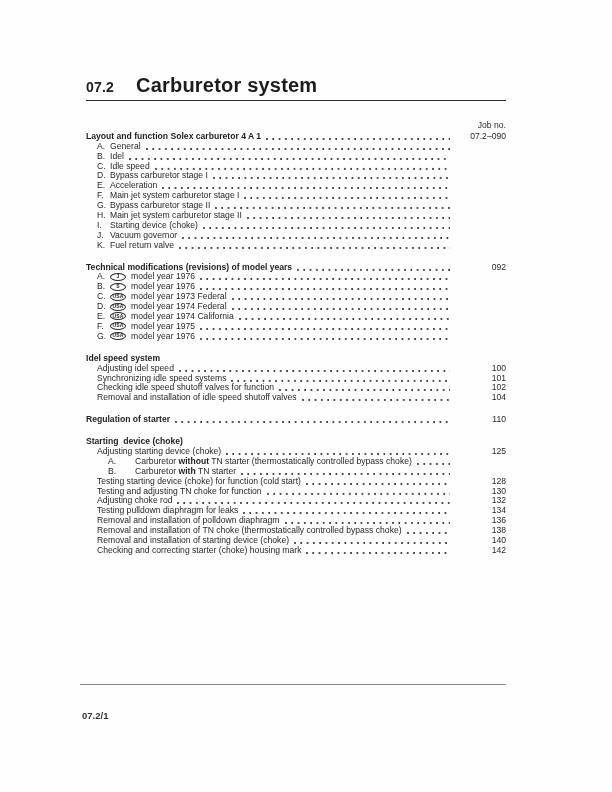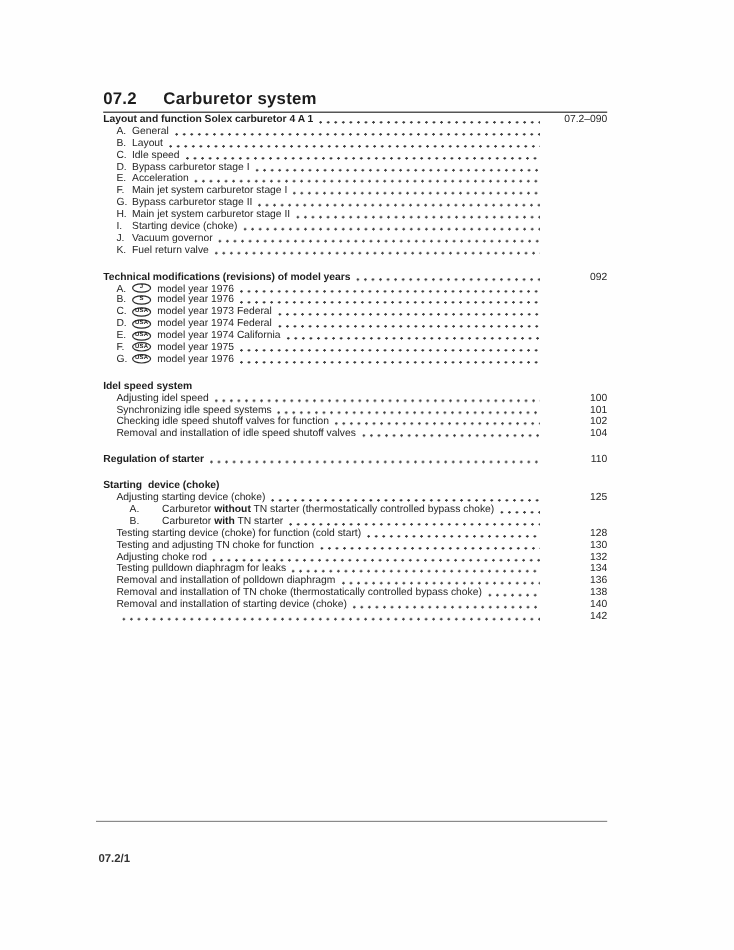--- a/index.html
+++ b/index.html
@@ -11,21 +11,21 @@
     color:#222;
     overflow:hidden;
   }
   .content{
     position:absolute;
     left:86px;top:74px;
     width:420px;
   }
   .page-header{display:flex;align-items:baseline;gap:0;}
   .hdr-num{font-size:14px;font-weight:700;letter-spacing:0.2px;color:#1c1c1c;}
-  .hdr-title{font-size:14px;font-weight:700;letter-spacing:0.2px;color:#1c1c1c;margin-left:22px;}
+  .hdr-title{font-size:20px;font-weight:700;letter-spacing:0.2px;color:#1c1c1c;margin-left:22px;}
   .hdr-rule{height:0;border-top:1.8px solid #2c2c2c;margin-top:3px;}
   .jobno-row{
     margin-top:20px;
     font-size:8.6px;line-height:9.9px;
     text-align:right;color:#2a2a2a;
   }
   .toc{margin-top:0;}
   .section{margin-top:12px;}
   .section.first{margin-top:1px;}
   .row{
@@ -85,37 +85,38 @@
 
 <div class="sheet">
   <div class="content">
 
     <div class="page-header">
       <span class="hdr-num">07.2</span>
       <span class="hdr-title">Carburetor system</span>
     </div>
     <div class="hdr-rule"></div>
 
+    <div class="jobno-row">Job no.</div>
 
     <div class="toc" id="toc">
         <div class="section first">
           <div class="row">
             <span class="sec-title">Layout and function Solex carburetor 4 A 1</span>
             <span class="leader"></span>
             <span class="pagecol">07.2–090</span>
           </div>
           <div class="row indent1">
             <span class="lbl lbl-w1">A.</span>
             <span class="txt">General</span>
             <span class="leader"></span>
             <span class="pagecol"></span>
           </div>
           <div class="row indent1">
             <span class="lbl lbl-w1">B.</span>
-            <span class="txt">Layout</span>
+            <span class="txt">Idel</span>
             <span class="leader"></span>
             <span class="pagecol"></span>
           </div>
           <div class="row indent1">
             <span class="lbl lbl-w1">C.</span>
             <span class="txt">Idle speed</span>
             <span class="leader"></span>
             <span class="pagecol"></span>
           </div>
           <div class="row indent1">
@@ -305,20 +306,21 @@
             <span class="txt">Removal and installation of TN choke (thermostatically controlled bypass choke)</span>
             <span class="leader"></span>
             <span class="pagecol">138</span>
           </div>
           <div class="row indent1">
             <span class="txt">Removal and installation of starting device (choke)</span>
             <span class="leader"></span>
             <span class="pagecol">140</span>
           </div>
           <div class="row indent1">
+            <span class="txt">Checking and correcting starter (choke) housing mark</span>
             <span class="leader"></span>
             <span class="pagecol">142</span>
           </div>
         </div>
       </div>
   </div>
 
   <div class="footer-rule"></div>
   <div class="footer-text">07.2/1</div>
 </div>

